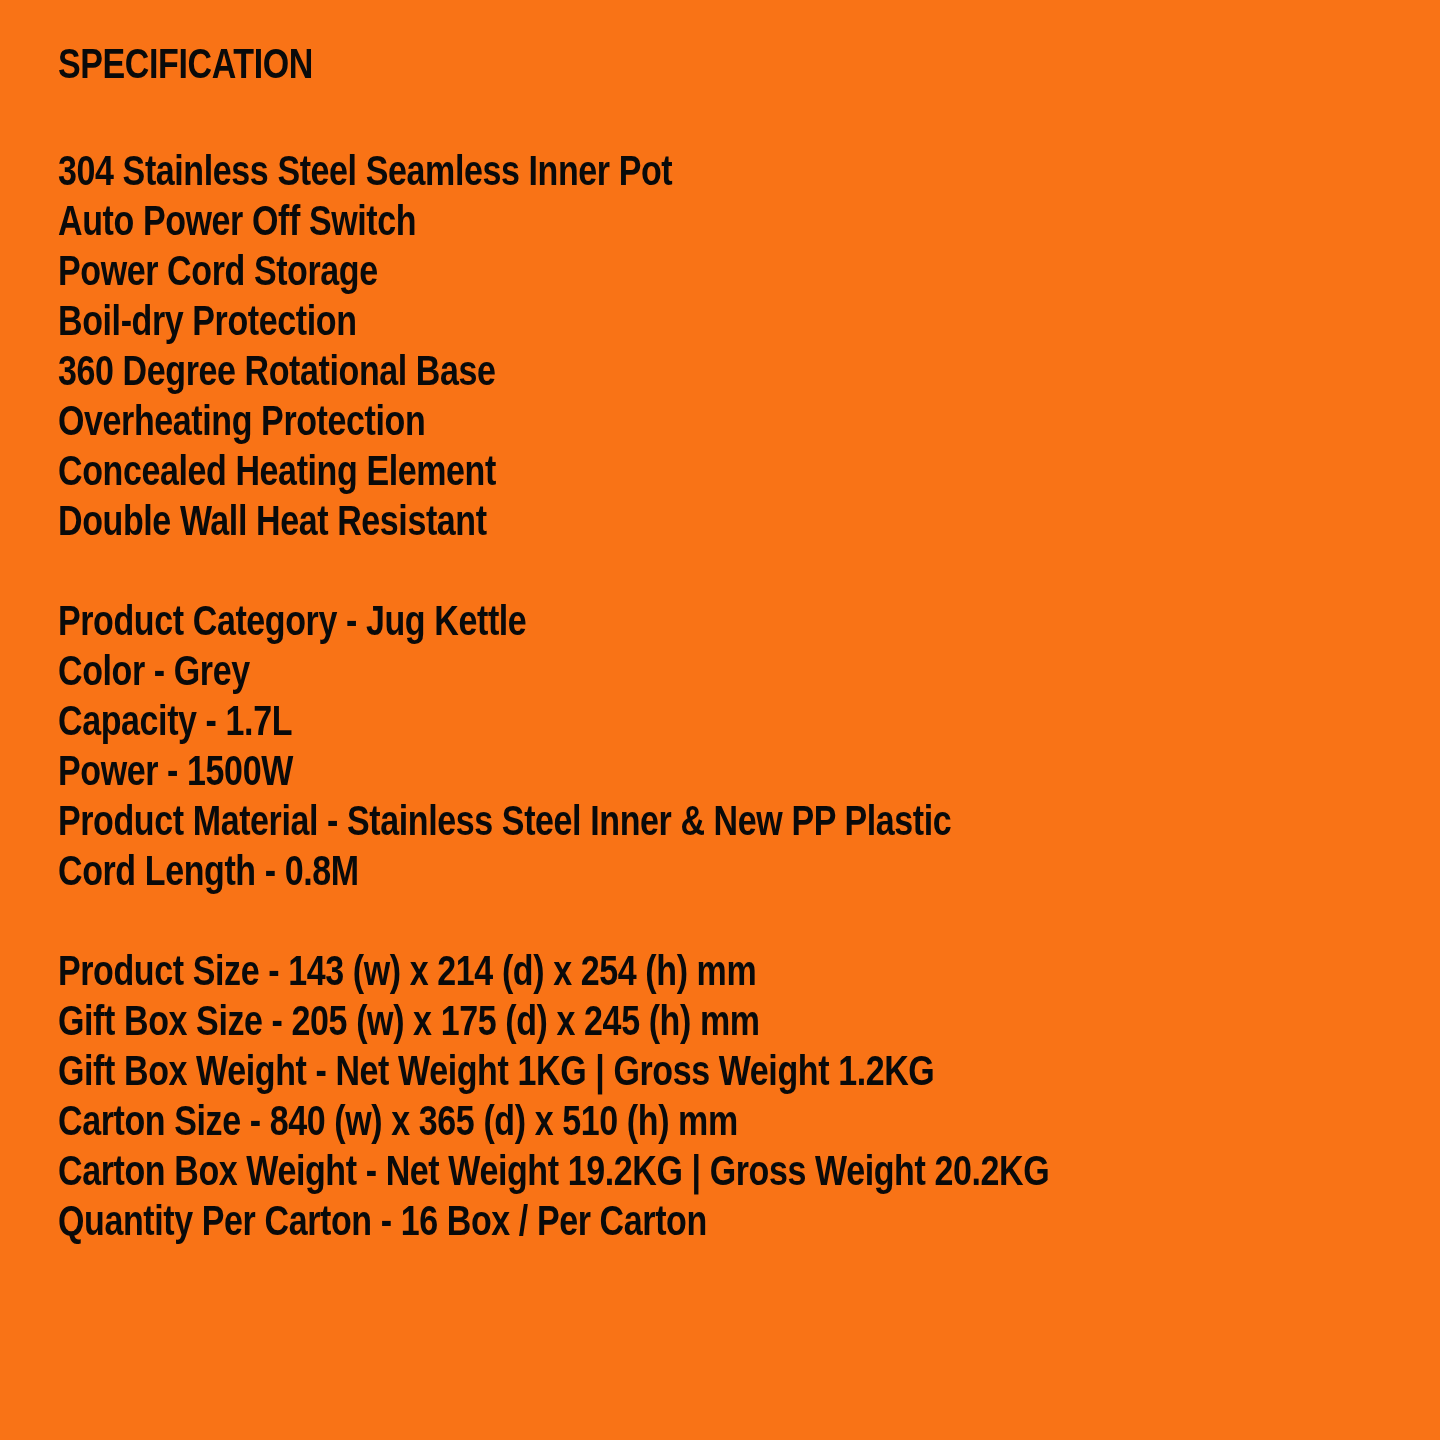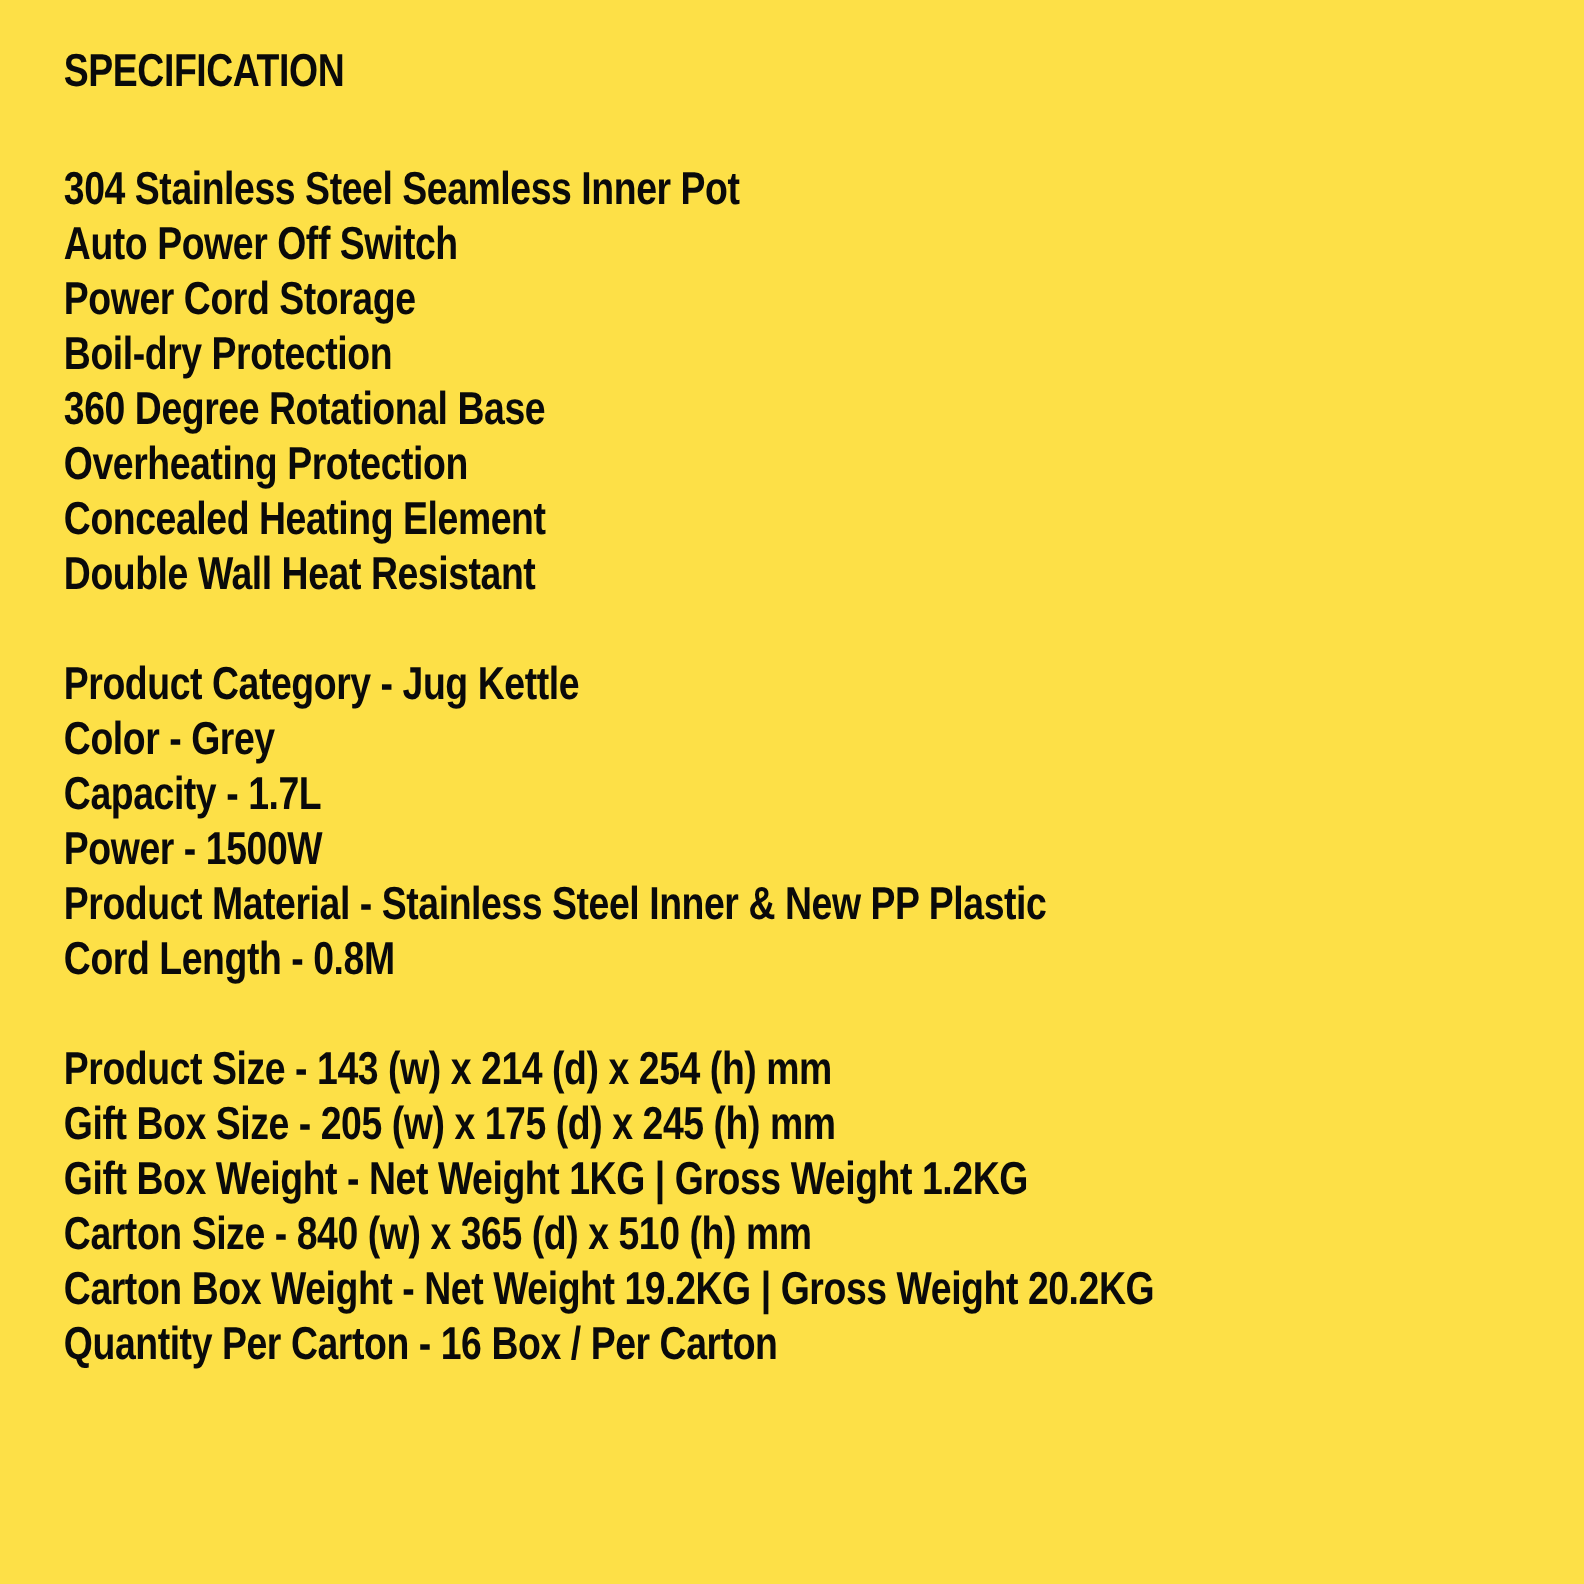--- a/index.html
+++ b/index.html
@@ -4,21 +4,21 @@
 <style>
   html, body {
     margin: 0;
     padding: 0;
     background: #ffffff;
   }
   .page {
     position: relative;
     width: 1440px;
     height: 1440px;
-    background: #fde047;
+    background: #f97316;
     overflow: hidden;
     font-family: "Liberation Sans", sans-serif;
     color: #0a0a0a;
   }
   .content {
     position: absolute;
     left: 58px;
     top: 38px;
     transform: scaleX(0.81);
     transform-origin: left top;

